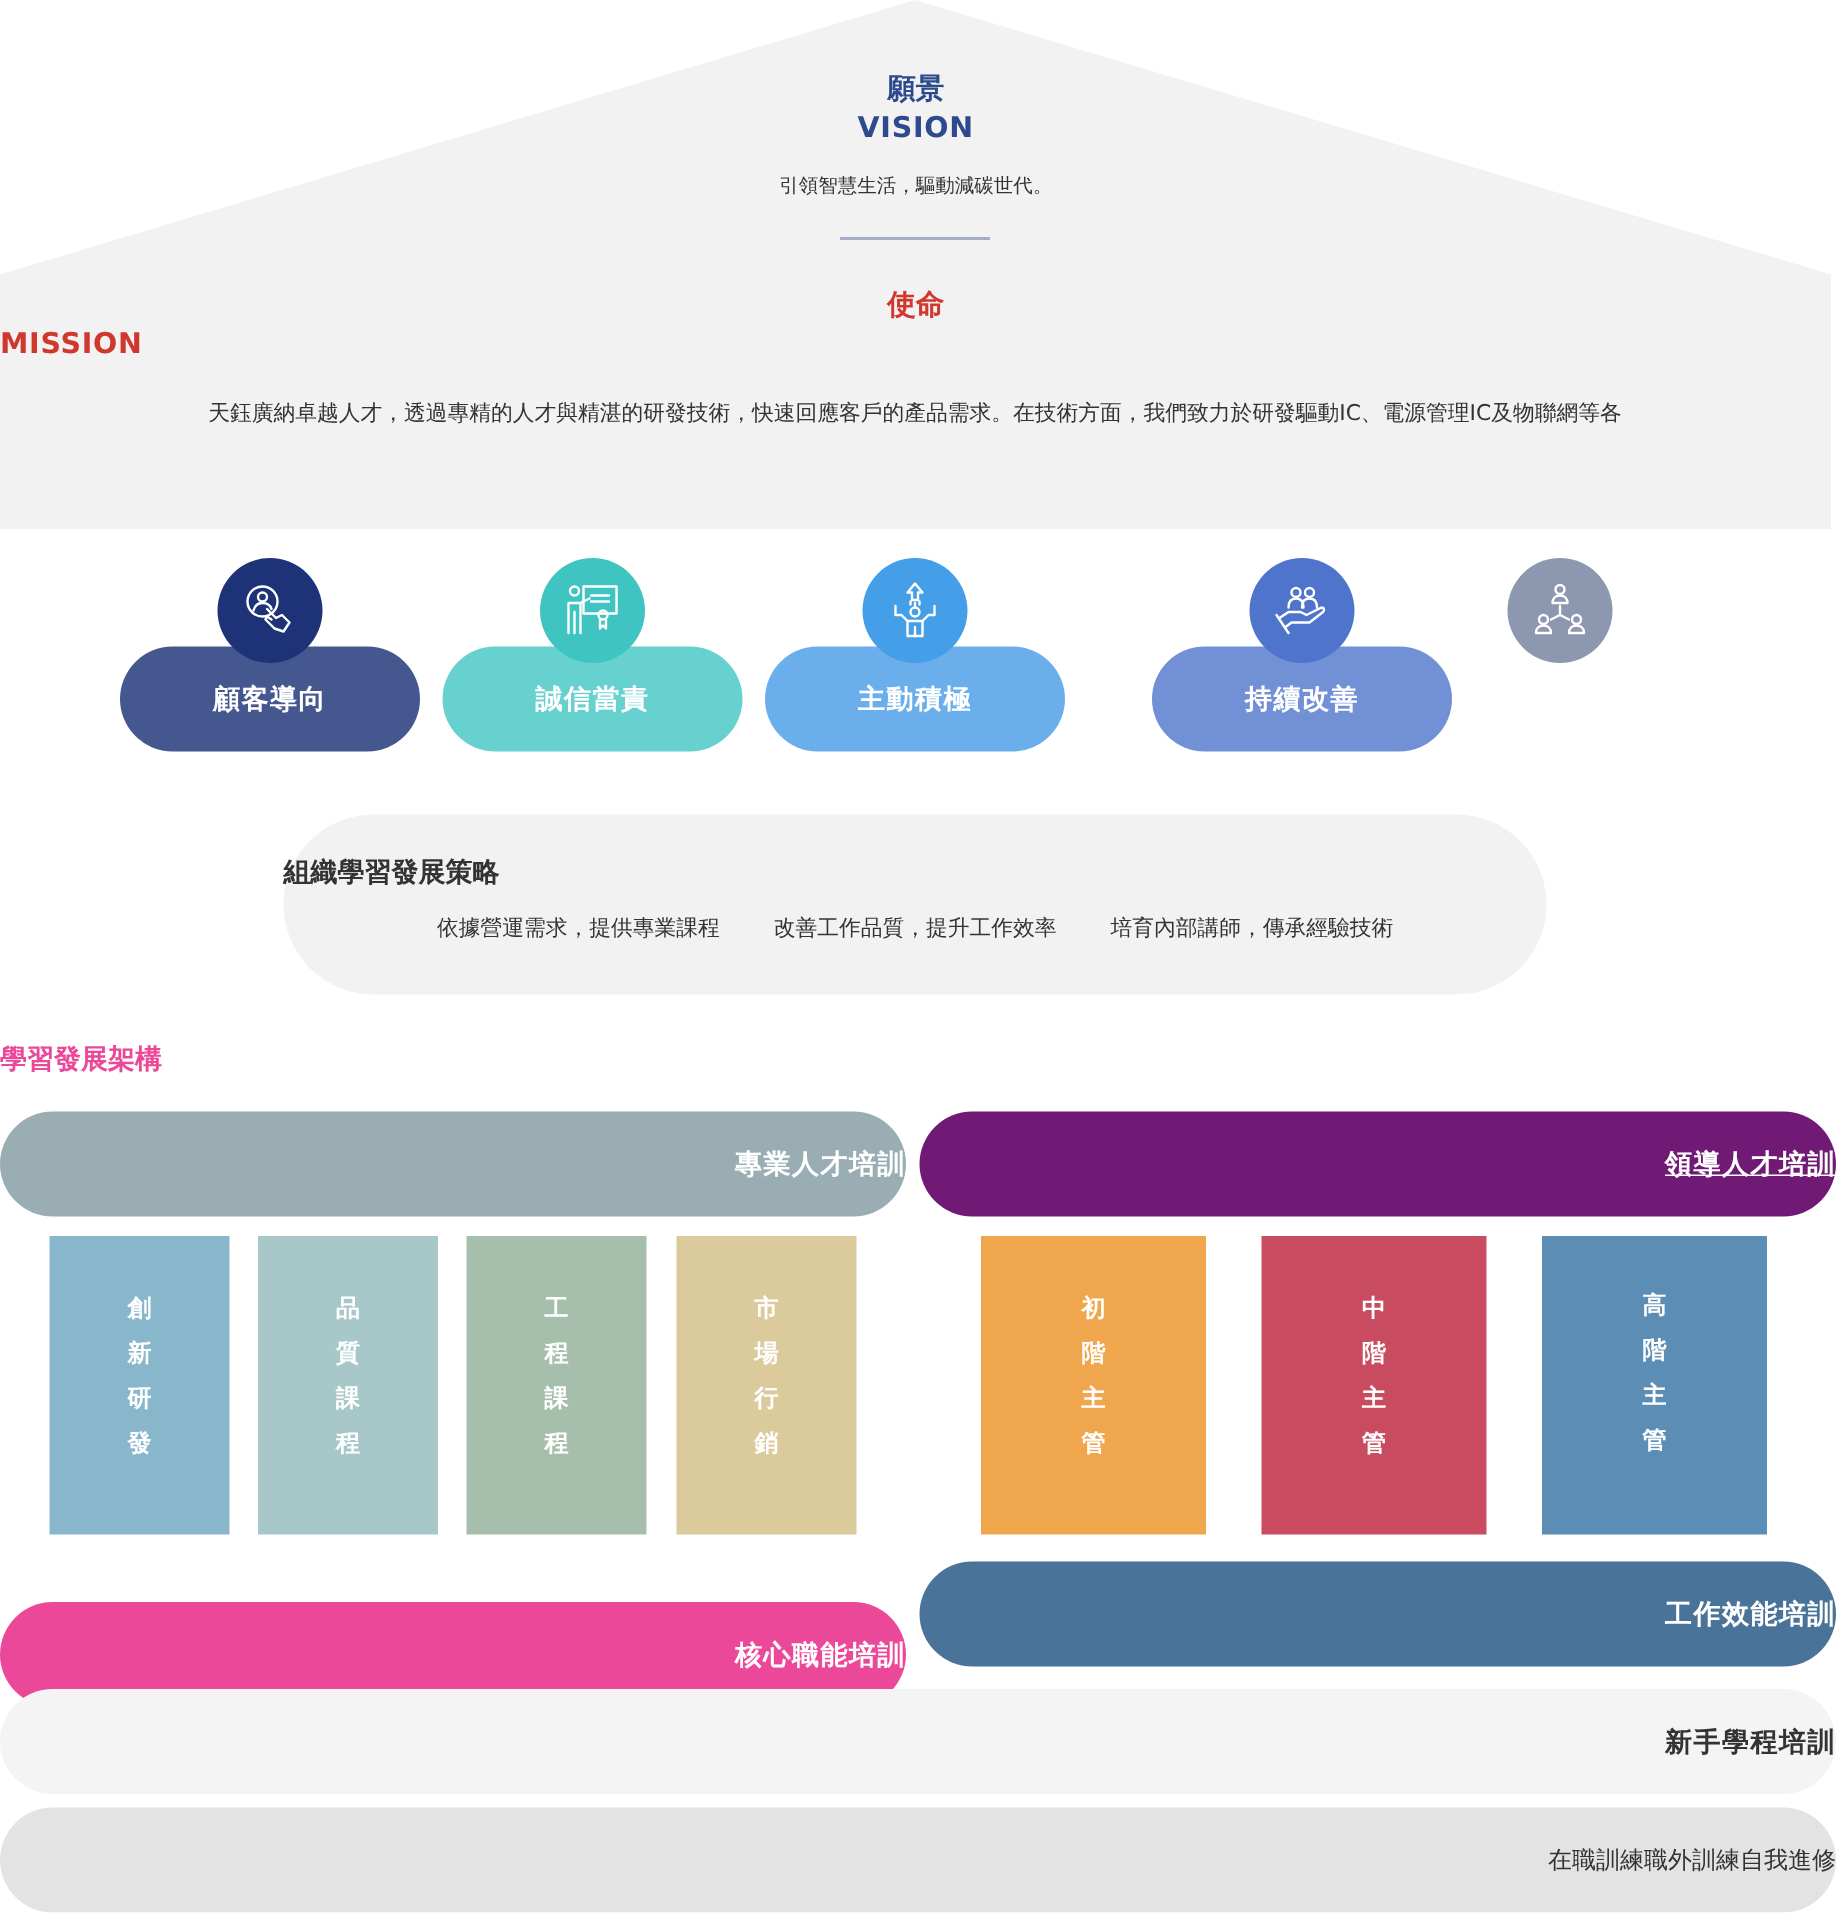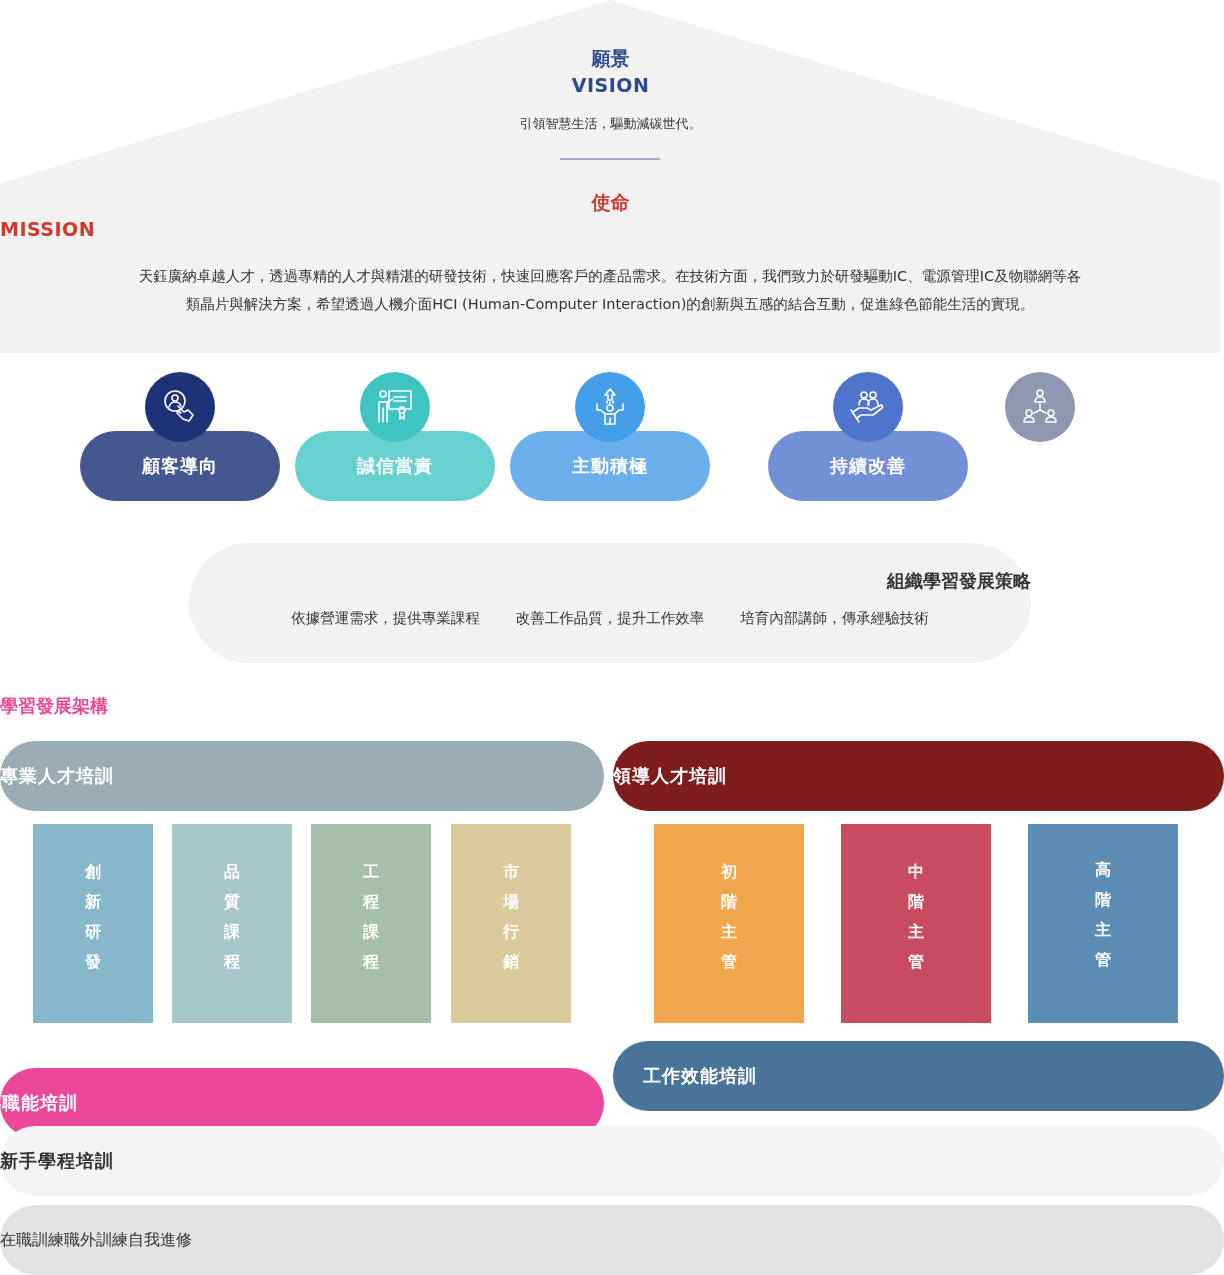--- a/index.html
+++ b/index.html
@@ -21,28 +21,28 @@
   .mission-text { position: absolute; left: 60px; width: 1100px; top: 262px; text-align: center; color: #333; font-size: 14.5px; line-height: 28px; }
 
   
   .value { position: absolute; top: 372px; width: 200px; height: 130px; }
   .value .pill { position: absolute; left: 0; top: 59px; width: 200px; height: 70px; border-radius: 35px; display: flex; align-items: center; justify-content: center; color: #fff; font-weight: bold; font-size: 18px; letter-spacing: 1px; }
   .value .circle { position: absolute; left: 65px; top: 0; width: 70px; height: 70px; border-radius: 50%; display: flex; align-items: center; justify-content: center; z-index: 2; }
   .value .circle svg { width: 42px; height: 42px; }
 
   
   .strategy { position: absolute; left: 189px; top: 543px; width: 842px; height: 120px; background: #f2f2f2; border-radius: 60px; }
-  .strategy-title { position: absolute; left: 0; width: 100%; top: 26px; text-align: right; font-weight: bold; font-size: 18px; color: #333; }
+  .strategy-title { position: absolute; left: 0; width: 100%; top: 26px; text-align: left; font-weight: bold; font-size: 18px; color: #333; }
   .strategy-items { position: absolute; left: 0; width: 100%; top: 66px; display: flex; justify-content: center; gap: 36px; font-size: 14.5px; color: #333; }
 
   
   .framework-title { position: absolute; left: 0; width: 1221px; top: 694px; font-weight: bold; font-size: 18px; color: #ec4899; }
-  .bar { position: absolute; height: 70px; border-radius: 35px; display: flex; align-items: center; justify-content: flex-start; color: #fff; font-weight: bold; font-size: 18px; letter-spacing: 1px; }
+  .bar { position: absolute; height: 70px; border-radius: 35px; display: flex; align-items: center; justify-content: flex-end; color: #fff; font-weight: bold; font-size: 18px; letter-spacing: 1px; }
   .bar-pro { left: 0; top: 741px; width: 604px; background: #99adb3; }
-  .bar-lead { left: 613px; top: 741px; width: 611px; background: #7f1d1d; }
+  .bar-lead { left: 613px; top: 741px; width: 611px; background: #701a75; text-decoration: underline; }
   .bar-core { left: 0; top: 1068px; width: 604px; background: #ec4899; }
   .bar-core span { margin-left: -36px; }
   .bar-eff { left: 613px; top: 1041px; width: 611px; background: #4a7399; }
   .bar-eff span { margin-left: 30px; }
   .bar-new { left: 0; top: 1126px; width: 1224px; background: #f4f4f4; color: #333; }
   .bar-base { left: 0; top: 1205px; width: 1224px; background: #e3e3e3; color: #333; font-weight: normal; font-size: 16px; letter-spacing: 0; }
 
   .col { position: absolute; top: 824px; height: 199px; display: flex; flex-direction: column; align-items: center; padding-top: 36px; color: #fff; font-weight: bold; font-size: 16px; }
   .col span { display: block; height: 30px; line-height: 24px; }
 </style>
@@ -51,21 +51,20 @@
 
 <div class="house"></div>
 <div class="vision-title">願景</div>
 <div class="vision-en">VISION</div>
 <div class="vision-text">引領智慧生活，驅動減碳世代。</div>
 <div class="divider"></div>
 <div class="mission-title">使命</div>
 <div class="mission-en">MISSION</div>
 <div class="mission-text">
   <div>天鈺廣納卓越人才，透過專精的人才與精湛的研發技術，快速回應客戶的產品需求。在技術方面，我們致力於研發驅動IC、電源管理IC及物聯網等各</div>
-  <div>類晶片與解決方案，希望透過人機介面HCI (Human-Computer Interaction)的創新與五感的結合互動，促進綠色節能生活的實現。</div>
 </div>
 
 <div class="value" style="left:80px">
   <div class="pill" style="background: rgb(69, 87, 143);">
       <span>顧客導向</span>
     </div>
   <div class="circle" style="background: rgb(30, 50, 119);">
     <svg viewBox="0 0 42 42" fill="none" stroke="#fff" stroke-width="1.6" stroke-linecap="round" stroke-linejoin="round">
       <circle cx="16" cy="15" r="10"></circle>
         <circle cx="16" cy="12" r="3"></circle>

